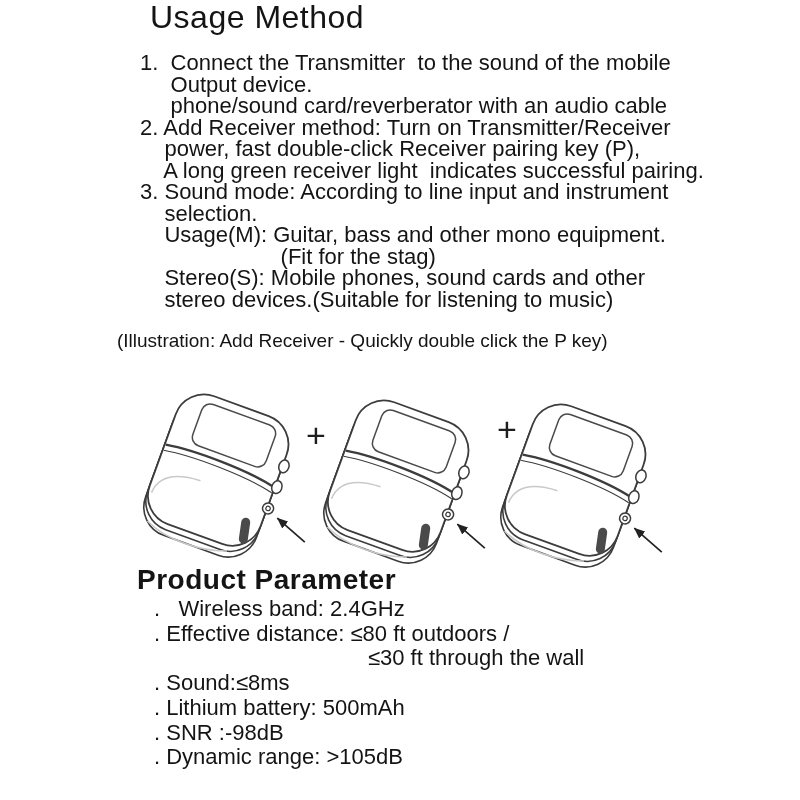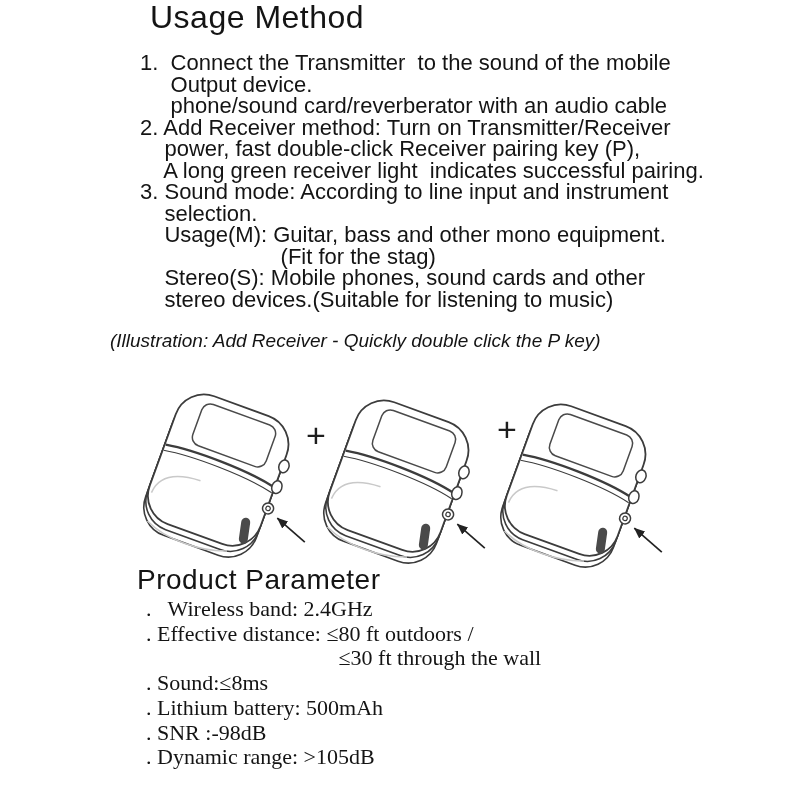--- a/index.html
+++ b/index.html
@@ -32,53 +32,51 @@
     left: 140px;
     top: 52px;
     font-size: 22px;
     line-height: 21.5px;
   }
   .uline {
     white-space: pre;
   }
   .caption {
     position: absolute;
-    left: 110px;
+    left: 117px;
     top: 330px;
     font-size: 19px;
     line-height: 22px;
     white-space: pre;
-    font-style: italic;
   }
   .devices-svg {
     position: absolute;
     left: 0;
     top: 363px;
   }
   .devices-svg text {
     font-family: "Liberation Sans", "DejaVu Sans", sans-serif;
   }
   .param-title {
     position: absolute;
     left: 137px;
     top: 564px;
     margin: 0;
     font-size: 28px;
-    font-weight: 400;
+    font-weight: 700;
     line-height: 32px;
     letter-spacing: 0.5px;
     white-space: pre;
   }
   .param-list {
     position: absolute;
-    left: 146px;
+    left: 154px;
     top: 597px;
     font-size: 22px;
     line-height: 24.7px;
-    font-family: Liberation Serif, serif;
   }
   .pline {
     white-space: pre;
   }
 </style>
 </head>
 <body>
 
 <div class="page">
 

